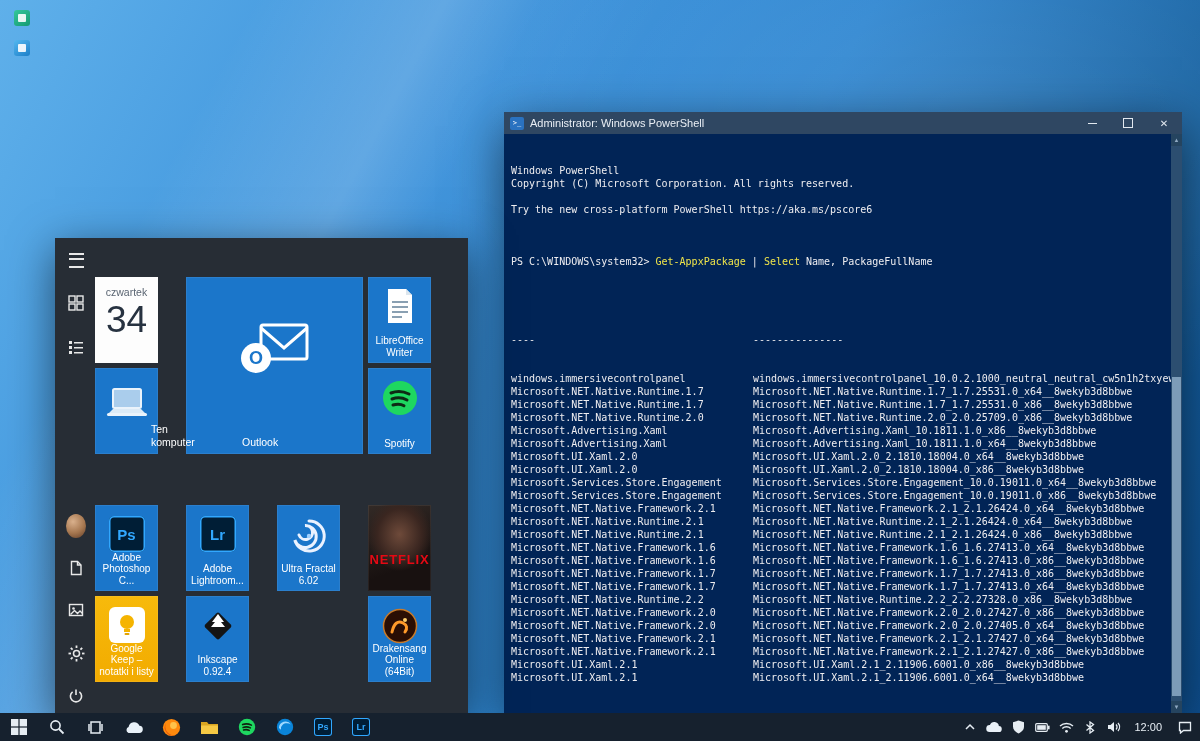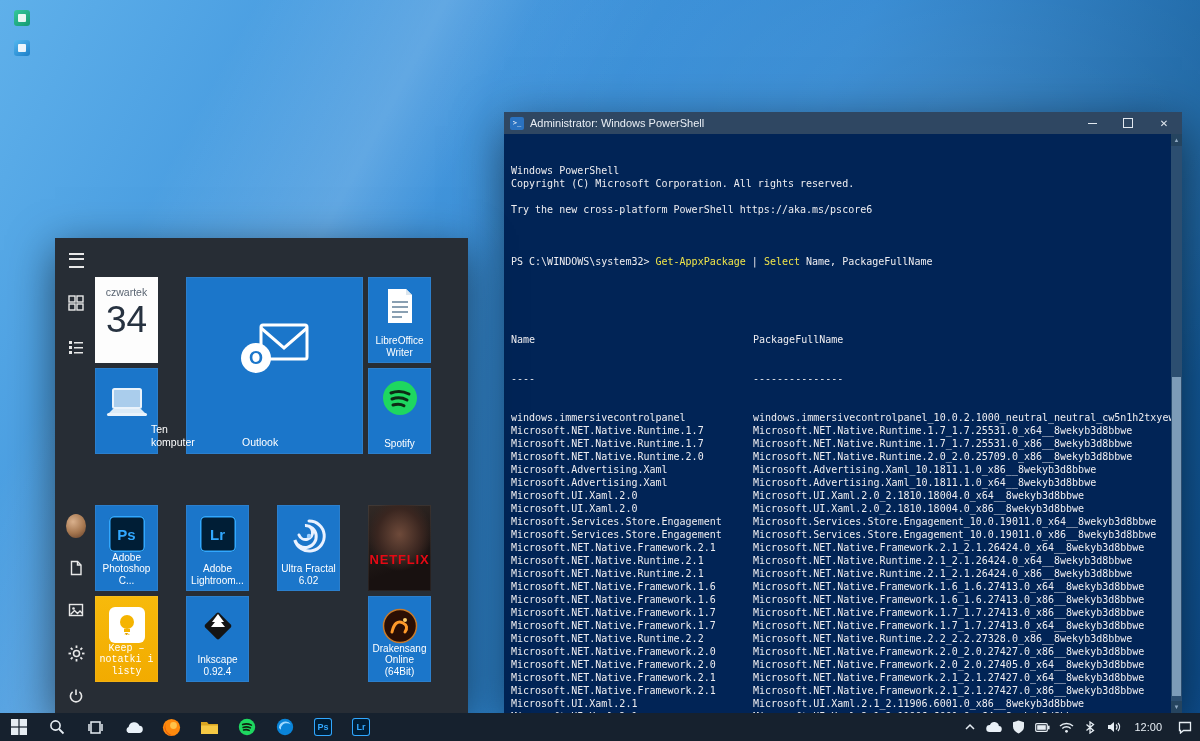--- a/index.html
+++ b/index.html
@@ -23,21 +23,21 @@
   .rail-btn{position:absolute;left:11px;width:20px;height:20px;display:flex;align-items:center;justify-content:center;cursor:pointer;}
   .burger{width:15px;height:11px;border-top:2px solid #e8e8e8;border-bottom:2px solid #e8e8e8;position:relative;}
   .burger::after{content:"";position:absolute;left:0;right:0;top:3px;height:2px;background:#e8e8e8;}
   .avatar{width:24px;height:24px;border-radius:50%;
     background:radial-gradient(circle at 35% 32%, #d9b08c 0%, #a5764f 55%, #5f3c28 100%);}
   .tiles{position:absolute;inset:0;}
   .tile{position:absolute;width:63px;height:86px;background:var(--tile_blue);cursor:pointer;
     box-shadow:inset 0 0 0 1px rgba(255,255,255,.07);}
   .tile.big{width:177px;height:177px;}
   .tile.white{background:#fdfdfd;}
-  .tile.yellow{background:linear-gradient(180deg,#f7ba0b,var(--keep_yellow));font-family:Liberation Mono, monospace;}
+  .tile.yellow{background:linear-gradient(180deg,#f7ba0b,var(--keep_yellow));}
   .tile.netflix{background:linear-gradient(160deg,#332a26 0%,#181110 70%);}
   .icon-center{position:absolute;top:11px;left:0;right:0;display:flex;justify-content:center;}
   .tile.big .icon-center{top:42px;}
   .label{position:absolute;left:4px;right:4px;bottom:4px;text-align:center;
     font-size:10px;line-height:1.18;color:#fff;}
   .label.left{text-align:left;left:8px;bottom:6px;font-size:10.5px;margin-left:48px;}
   .cal-weekday{position:absolute;top:9px;left:0;right:0;text-align:center;font-size:10.5px;color:#5a6572;}
   .cal-day{position:absolute;top:22px;left:0;right:0;text-align:center;font-size:37px;font-weight:300;color:#273240;}
   .nf-photo{position:absolute;inset:0;background:radial-gradient(40px 46px at 50% 34%, #6e4a3a 0%, #3a2620 55%, transparent 80%);}
   .nf-brand{position:absolute;left:0;right:0;bottom:24px;text-align:center;
@@ -295,21 +295,20 @@
         <div class="ctrl">
             <span>✕</span>
           </div>
       </div>
     </div>
 
     <div class="ps-body">
       <div><div class="ps-line">Windows PowerShell</div><div class="ps-line">Copyright (C) Microsoft Corporation. All rights reserved.</div><div class="ps-line">&nbsp;</div><div class="ps-line">Try the new cross-platform PowerShell https://aka.ms/pscore6</div><div class="ps-line">&nbsp;</div></div>
       <div class="ps-line"><span>PS C:\WINDOWS\system32&gt; </span><span class="yellow-tok">Get-AppxPackage</span><span> | </span><span class="yellow-tok">Select</span><span> Name, PackageFullName</span></div>
       <div class="ps-line">&nbsp;</div>
-      <div class="ps-line"><span class="col-name">Name</span><span>PackageFullName</span></div>
       <div class="ps-line"><span class="col-name">----</span><span>---------------</span></div>
       <div><div class="ps-line"><span class="col-name">windows.immersivecontrolpanel</span><span>windows.immersivecontrolpanel_10.0.2.1000_neutral_neutral_cw5n1h2txyewy</span></div><div class="ps-line"><span class="col-name">Microsoft.NET.Native.Runtime.1.7</span><span>Microsoft.NET.Native.Runtime.1.7_1.7.25531.0_x64__8wekyb3d8bbwe</span></div><div class="ps-line"><span class="col-name">Microsoft.NET.Native.Runtime.1.7</span><span>Microsoft.NET.Native.Runtime.1.7_1.7.25531.0_x86__8wekyb3d8bbwe</span></div><div class="ps-line"><span class="col-name">Microsoft.NET.Native.Runtime.2.0</span><span>Microsoft.NET.Native.Runtime.2.0_2.0.25709.0_x86__8wekyb3d8bbwe</span></div><div class="ps-line"><span class="col-name">Microsoft.Advertising.Xaml</span><span>Microsoft.Advertising.Xaml_10.1811.1.0_x86__8wekyb3d8bbwe</span></div><div class="ps-line"><span class="col-name">Microsoft.Advertising.Xaml</span><span>Microsoft.Advertising.Xaml_10.1811.1.0_x64__8wekyb3d8bbwe</span></div><div class="ps-line"><span class="col-name">Microsoft.UI.Xaml.2.0</span><span>Microsoft.UI.Xaml.2.0_2.1810.18004.0_x64__8wekyb3d8bbwe</span></div><div class="ps-line"><span class="col-name">Microsoft.UI.Xaml.2.0</span><span>Microsoft.UI.Xaml.2.0_2.1810.18004.0_x86__8wekyb3d8bbwe</span></div><div class="ps-line"><span class="col-name">Microsoft.Services.Store.Engagement</span><span>Microsoft.Services.Store.Engagement_10.0.19011.0_x64__8wekyb3d8bbwe</span></div><div class="ps-line"><span class="col-name">Microsoft.Services.Store.Engagement</span><span>Microsoft.Services.Store.Engagement_10.0.19011.0_x86__8wekyb3d8bbwe</span></div><div class="ps-line"><span class="col-name">Microsoft.NET.Native.Framework.2.1</span><span>Microsoft.NET.Native.Framework.2.1_2.1.26424.0_x64__8wekyb3d8bbwe</span></div><div class="ps-line"><span class="col-name">Microsoft.NET.Native.Runtime.2.1</span><span>Microsoft.NET.Native.Runtime.2.1_2.1.26424.0_x64__8wekyb3d8bbwe</span></div><div class="ps-line"><span class="col-name">Microsoft.NET.Native.Runtime.2.1</span><span>Microsoft.NET.Native.Runtime.2.1_2.1.26424.0_x86__8wekyb3d8bbwe</span></div><div class="ps-line"><span class="col-name">Microsoft.NET.Native.Framework.1.6</span><span>Microsoft.NET.Native.Framework.1.6_1.6.27413.0_x64__8wekyb3d8bbwe</span></div><div class="ps-line"><span class="col-name">Microsoft.NET.Native.Framework.1.6</span><span>Microsoft.NET.Native.Framework.1.6_1.6.27413.0_x86__8wekyb3d8bbwe</span></div><div class="ps-line"><span class="col-name">Microsoft.NET.Native.Framework.1.7</span><span>Microsoft.NET.Native.Framework.1.7_1.7.27413.0_x86__8wekyb3d8bbwe</span></div><div class="ps-line"><span class="col-name">Microsoft.NET.Native.Framework.1.7</span><span>Microsoft.NET.Native.Framework.1.7_1.7.27413.0_x64__8wekyb3d8bbwe</span></div><div class="ps-line"><span class="col-name">Microsoft.NET.Native.Runtime.2.2</span><span>Microsoft.NET.Native.Runtime.2.2_2.2.27328.0_x86__8wekyb3d8bbwe</span></div><div class="ps-line"><span class="col-name">Microsoft.NET.Native.Framework.2.0</span><span>Microsoft.NET.Native.Framework.2.0_2.0.27427.0_x86__8wekyb3d8bbwe</span></div><div class="ps-line"><span class="col-name">Microsoft.NET.Native.Framework.2.0</span><span>Microsoft.NET.Native.Framework.2.0_2.0.27405.0_x64__8wekyb3d8bbwe</span></div><div class="ps-line"><span class="col-name">Microsoft.NET.Native.Framework.2.1</span><span>Microsoft.NET.Native.Framework.2.1_2.1.27427.0_x64__8wekyb3d8bbwe</span></div><div class="ps-line"><span class="col-name">Microsoft.NET.Native.Framework.2.1</span><span>Microsoft.NET.Native.Framework.2.1_2.1.27427.0_x86__8wekyb3d8bbwe</span></div><div class="ps-line"><span class="col-name">Microsoft.UI.Xaml.2.1</span><span>Microsoft.UI.Xaml.2.1_2.11906.6001.0_x86__8wekyb3d8bbwe</span></div><div class="ps-line"><span class="col-name">Microsoft.UI.Xaml.2.1</span><span>Microsoft.UI.Xaml.2.1_2.11906.6001.0_x64__8wekyb3d8bbwe</span></div></div>
     </div>
 
     <div class="scrollbar">
       <div class="sb-arrow sb-up">▲</div>
       <div class="sb-thumb"></div>
       <div class="sb-arrow sb-down">▼</div>
     </div>
   </div>

